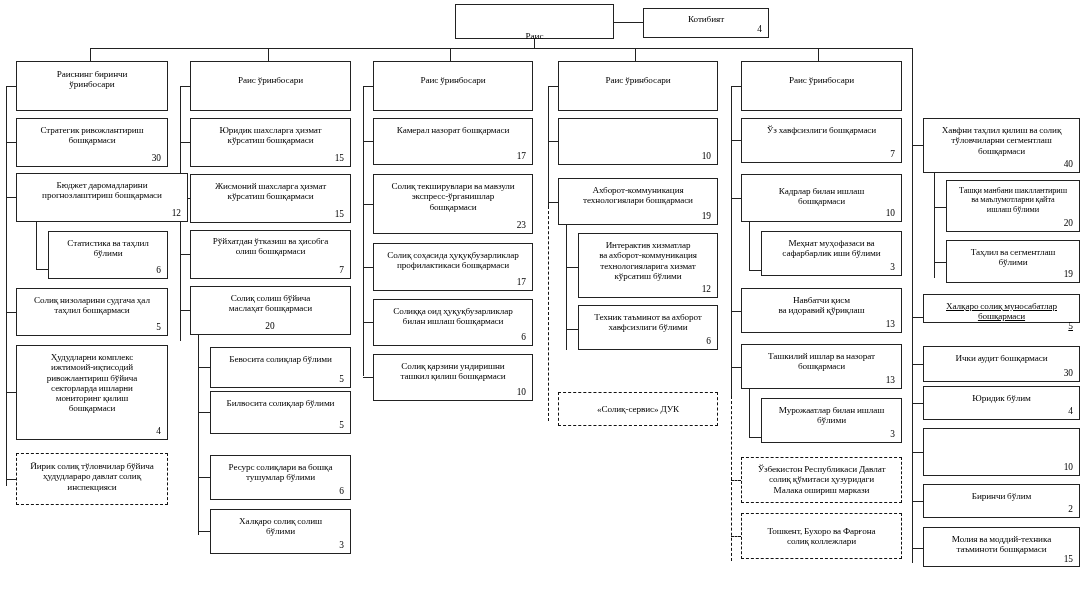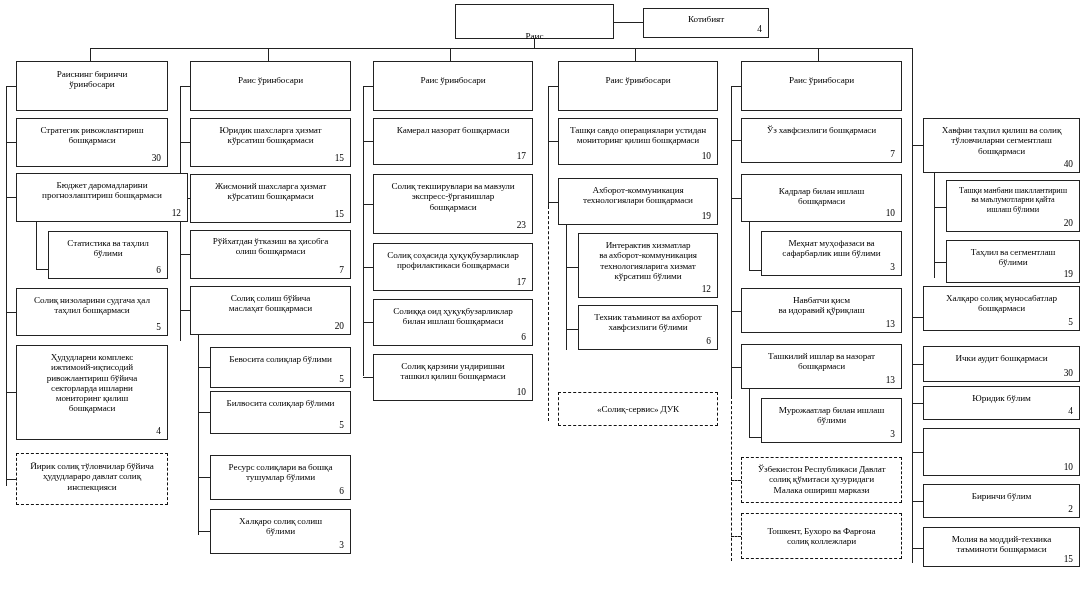--- a/index.html
+++ b/index.html
@@ -157,21 +157,21 @@
   </div>
   <div class="line h" style="left:180px;top:198px;width:10px;"></div>
 
   <div class="box" style="left:190px;top:230px;width:161px;height:49px;">
     <div class="title" style="margin-top:2px;">Рўйхатдан ўтказиш ва ҳисобга
 олиш бошқармаси</div>
     <div class="count">7</div>
   </div>
   <div class="line h" style="left:180px;top:254px;width:10px;"></div>
 
-  <div class="box" style="left:190px;top:286px;width:161px;height:49px;">
+  <div class="box" style="left:190px;top:286px;width:161px;height:49px;align-items:center;">
     <div class="title" style="margin-top:3px;">Солиқ солиш бўйича
 маслаҳат бошқармаси</div>
     <div class="count">20</div>
   </div>
   <div class="line h" style="left:180px;top:310px;width:10px;"></div>
 
   <div class="line v" style="left:198px;top:335px;height:200px;"></div>
 
   <div class="box" style="left:210px;top:347px;width:141px;height:41px;">
     <div class="title" style="margin-top:3px;">Бевосита солиқлар бўлими</div>
@@ -240,22 +240,20 @@
   </div>
   <div class="line h" style="left:363px;top:377px;width:10px;"></div>
 
   <div class="box" style="left:558px;top:61px;width:160px;height:50px;">
     <div class="title" style="margin-top:10px;">Раис ўринбосари</div>
   </div>
   <div class="line v" style="left:548px;top:86px;height:120px;"></div>
   <div class="line h" style="left:548px;top:86px;width:10px;"></div>
 
   <div class="box" style="left:558px;top:118px;width:160px;height:47px;">
-    <div class="title" style="margin-top:3px;">Ташқи савдо операциялари устидан
-мониторинг қилиш бошқармаси</div>
     <div class="count">10</div>
   </div>
   <div class="line h" style="left:548px;top:141px;width:10px;"></div>
 
   <div class="box" style="left:558px;top:178px;width:160px;height:47px;">
     <div class="title" style="margin-top:3px;">Ахборот-коммуникация
 технологиялари бошқармаси</div>
     <div class="count">19</div>
   </div>
   <div class="line h" style="left:548px;top:202px;width:10px;"></div>
@@ -365,21 +363,21 @@
   </div>
   <div class="line h" style="left:934px;top:207px;width:12px;"></div>
 
   <div class="box" style="left:946px;top:240px;width:134px;height:43px;">
     <div class="title" style="margin-top:3px;">Таҳлил ва сегментлаш
 бўлими</div>
     <div class="count">19</div>
   </div>
   <div class="line h" style="left:934px;top:262px;width:12px;"></div>
 
-  <div class="box" style="left:923px;top:286px;width:157px;height:45px;">
+  <div class="box" style="left:923px;top:294px;width:157px;height:29px;text-decoration:underline;">
     <div class="title" style="margin-top:3px;">Халқаро солиқ муносабатлар
 бошқармаси</div>
     <div class="count">5</div>
   </div>
   <div class="line h" style="left:912px;top:317px;width:11px;"></div>
 
   <div class="box" style="left:923px;top:346px;width:157px;height:36px;">
     <div class="title" style="margin-top:3px;">Ички аудит бошқармаси</div>
     <div class="count">30</div>
   </div>

